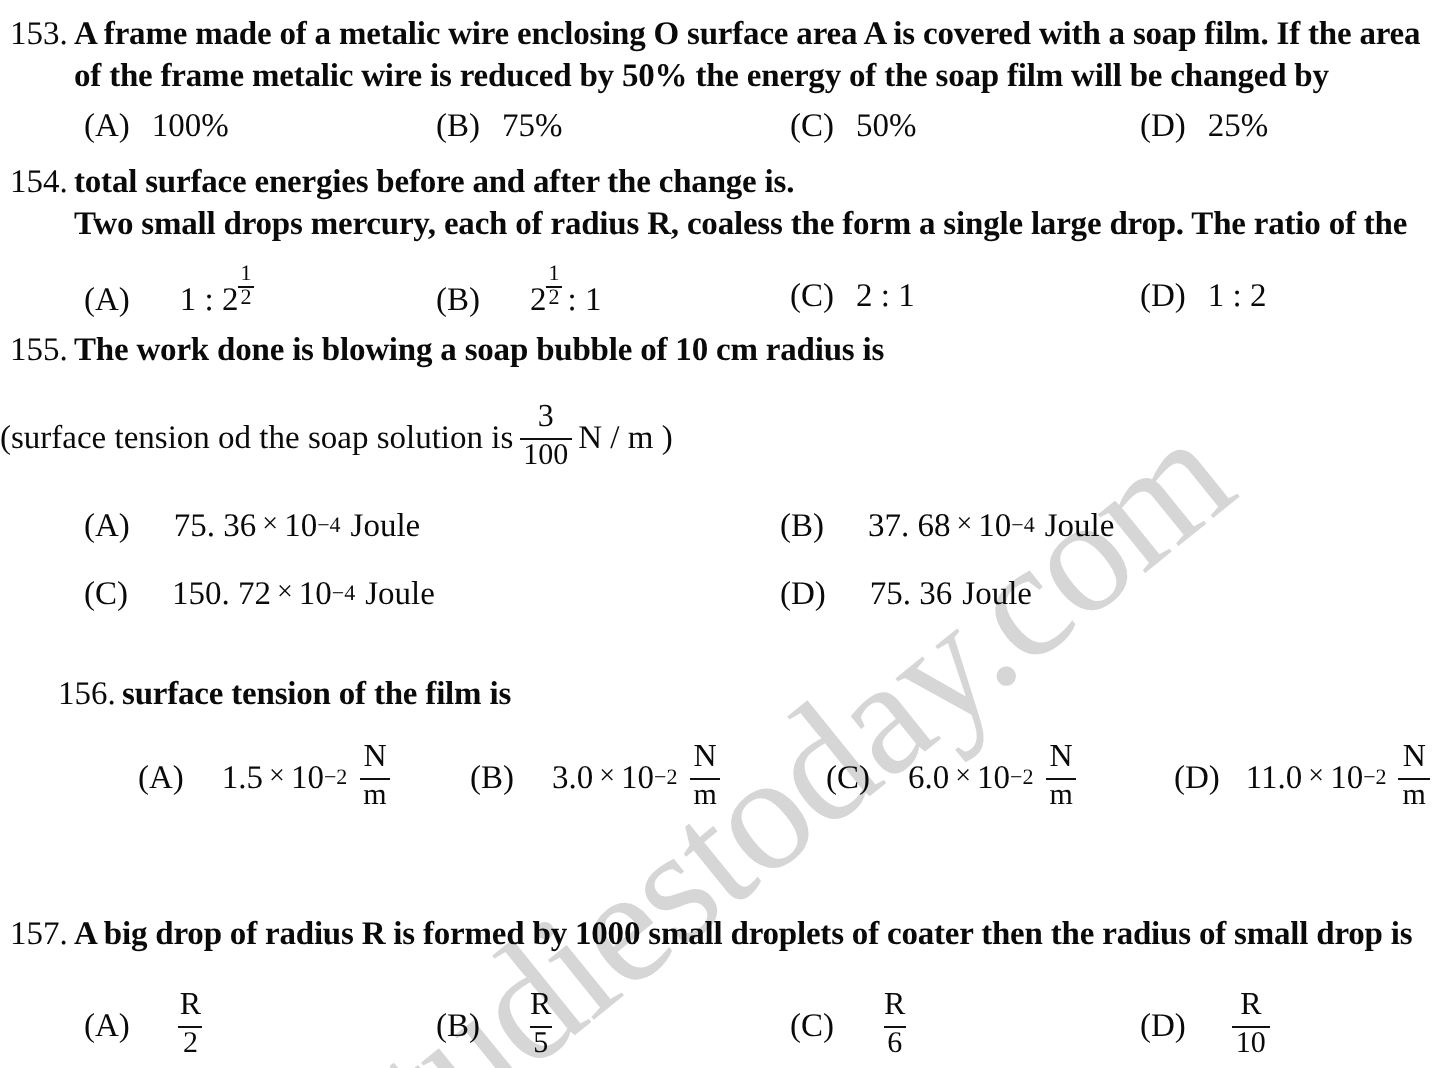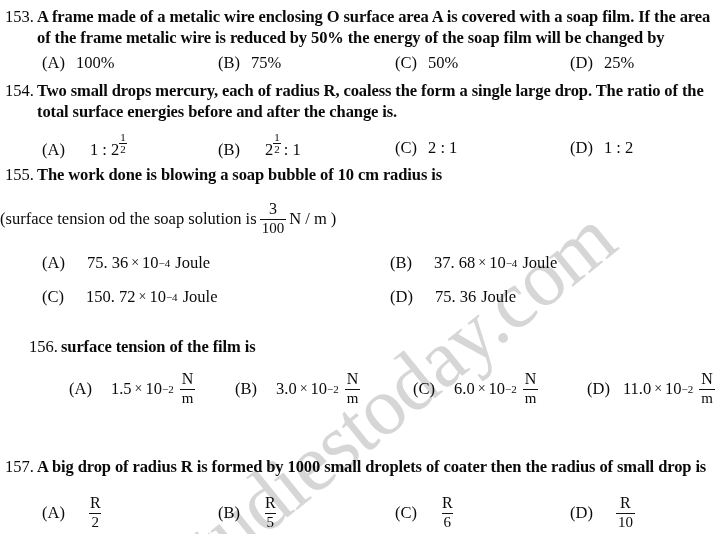--- a/index.html
+++ b/index.html
@@ -194,22 +194,22 @@
         <span class="lbl">(D)</span>
         <span class="val">25%</span>
       </div>
     </div>
   </div>
 
   <div class="question" style="top:80px;">
     <div class="q-head">
       <div class="q-num">154.</div>
       <div class="q-text">
+        <span class="line">total surface energies before and after the change is.</span>
         <span class="line">Two small drops mercury, each of radius R, coaless the form a single large drop. The ratio of the</span>
-        <span class="line">total surface energies before and after the change is.</span>
       </div>
     </div>
     <div class="opt-row" style="margin-top:16px; height:36px;">
       <div class="opt" style="left:42px;">
         <span class="lbl">(A)</span>
         <span class="val">
           <span style="margin-left:14px;">1 : 2</span>
           <span class="frac-sm">
             <span class="num">1</span>
             <span class="den">2</span>

